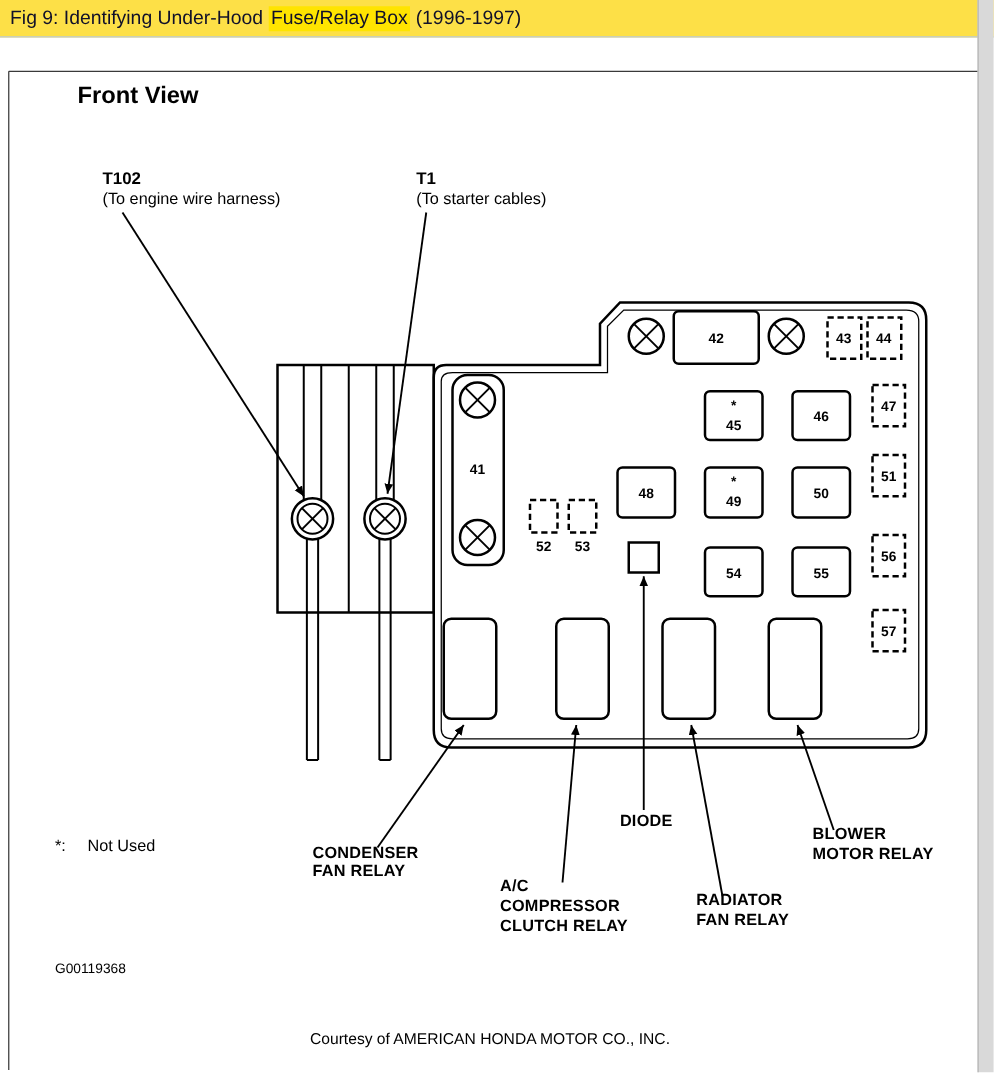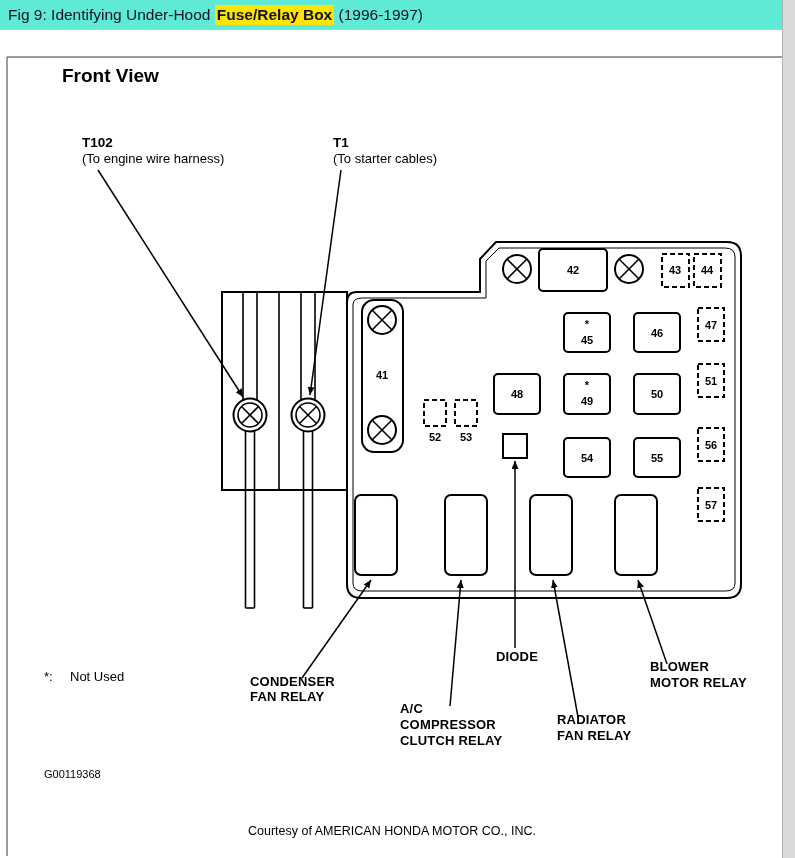--- a/index.html
+++ b/index.html
@@ -2,25 +2,25 @@
 <html><head>
 <meta charset="utf-8">
 <style>
   html,body{margin:0;padding:0;}
   body{
     width:795px;height:858px;background:#ffffff;position:relative;overflow:hidden;
     font-family:"Liberation Sans",sans-serif;
   }
   .caption-bar{
     position:absolute;top:0;left:0;width:795px;height:30px;
-    background:#5eead4;border-bottom:1px solid #b9c9da;
+    background:#fde047;border-bottom:1px solid #b9c9da;
     display:flex;align-items:center;box-sizing:border-box;padding-left:8px;
     font-size:15.5px;color:#10102a;white-space:pre;
   }
-  .caption-bar mark{background:#ffe400;color:inherit;padding:1px 2px;font-weight:bold;}
+  .caption-bar mark{background:#ffe400;color:inherit;padding:1px 2px;}
   .scrollbar{
     position:absolute;top:0;right:0;width:13px;height:858px;
     background:#d9d9d9;border-left:1px solid #b5b5b5;box-sizing:border-box;
   }
   .diagram-wrap{position:absolute;top:30px;left:0;}
   svg text{fill:#000;font-family:"Liberation Sans",sans-serif;}
   .t-title{font-size:19px;font-weight:bold;}
   .t-bold{font-size:13.5px;font-weight:bold;}
   .t-reg{font-size:13px;}
   .t-num{font-size:11px;font-weight:bold;text-anchor:middle;}

